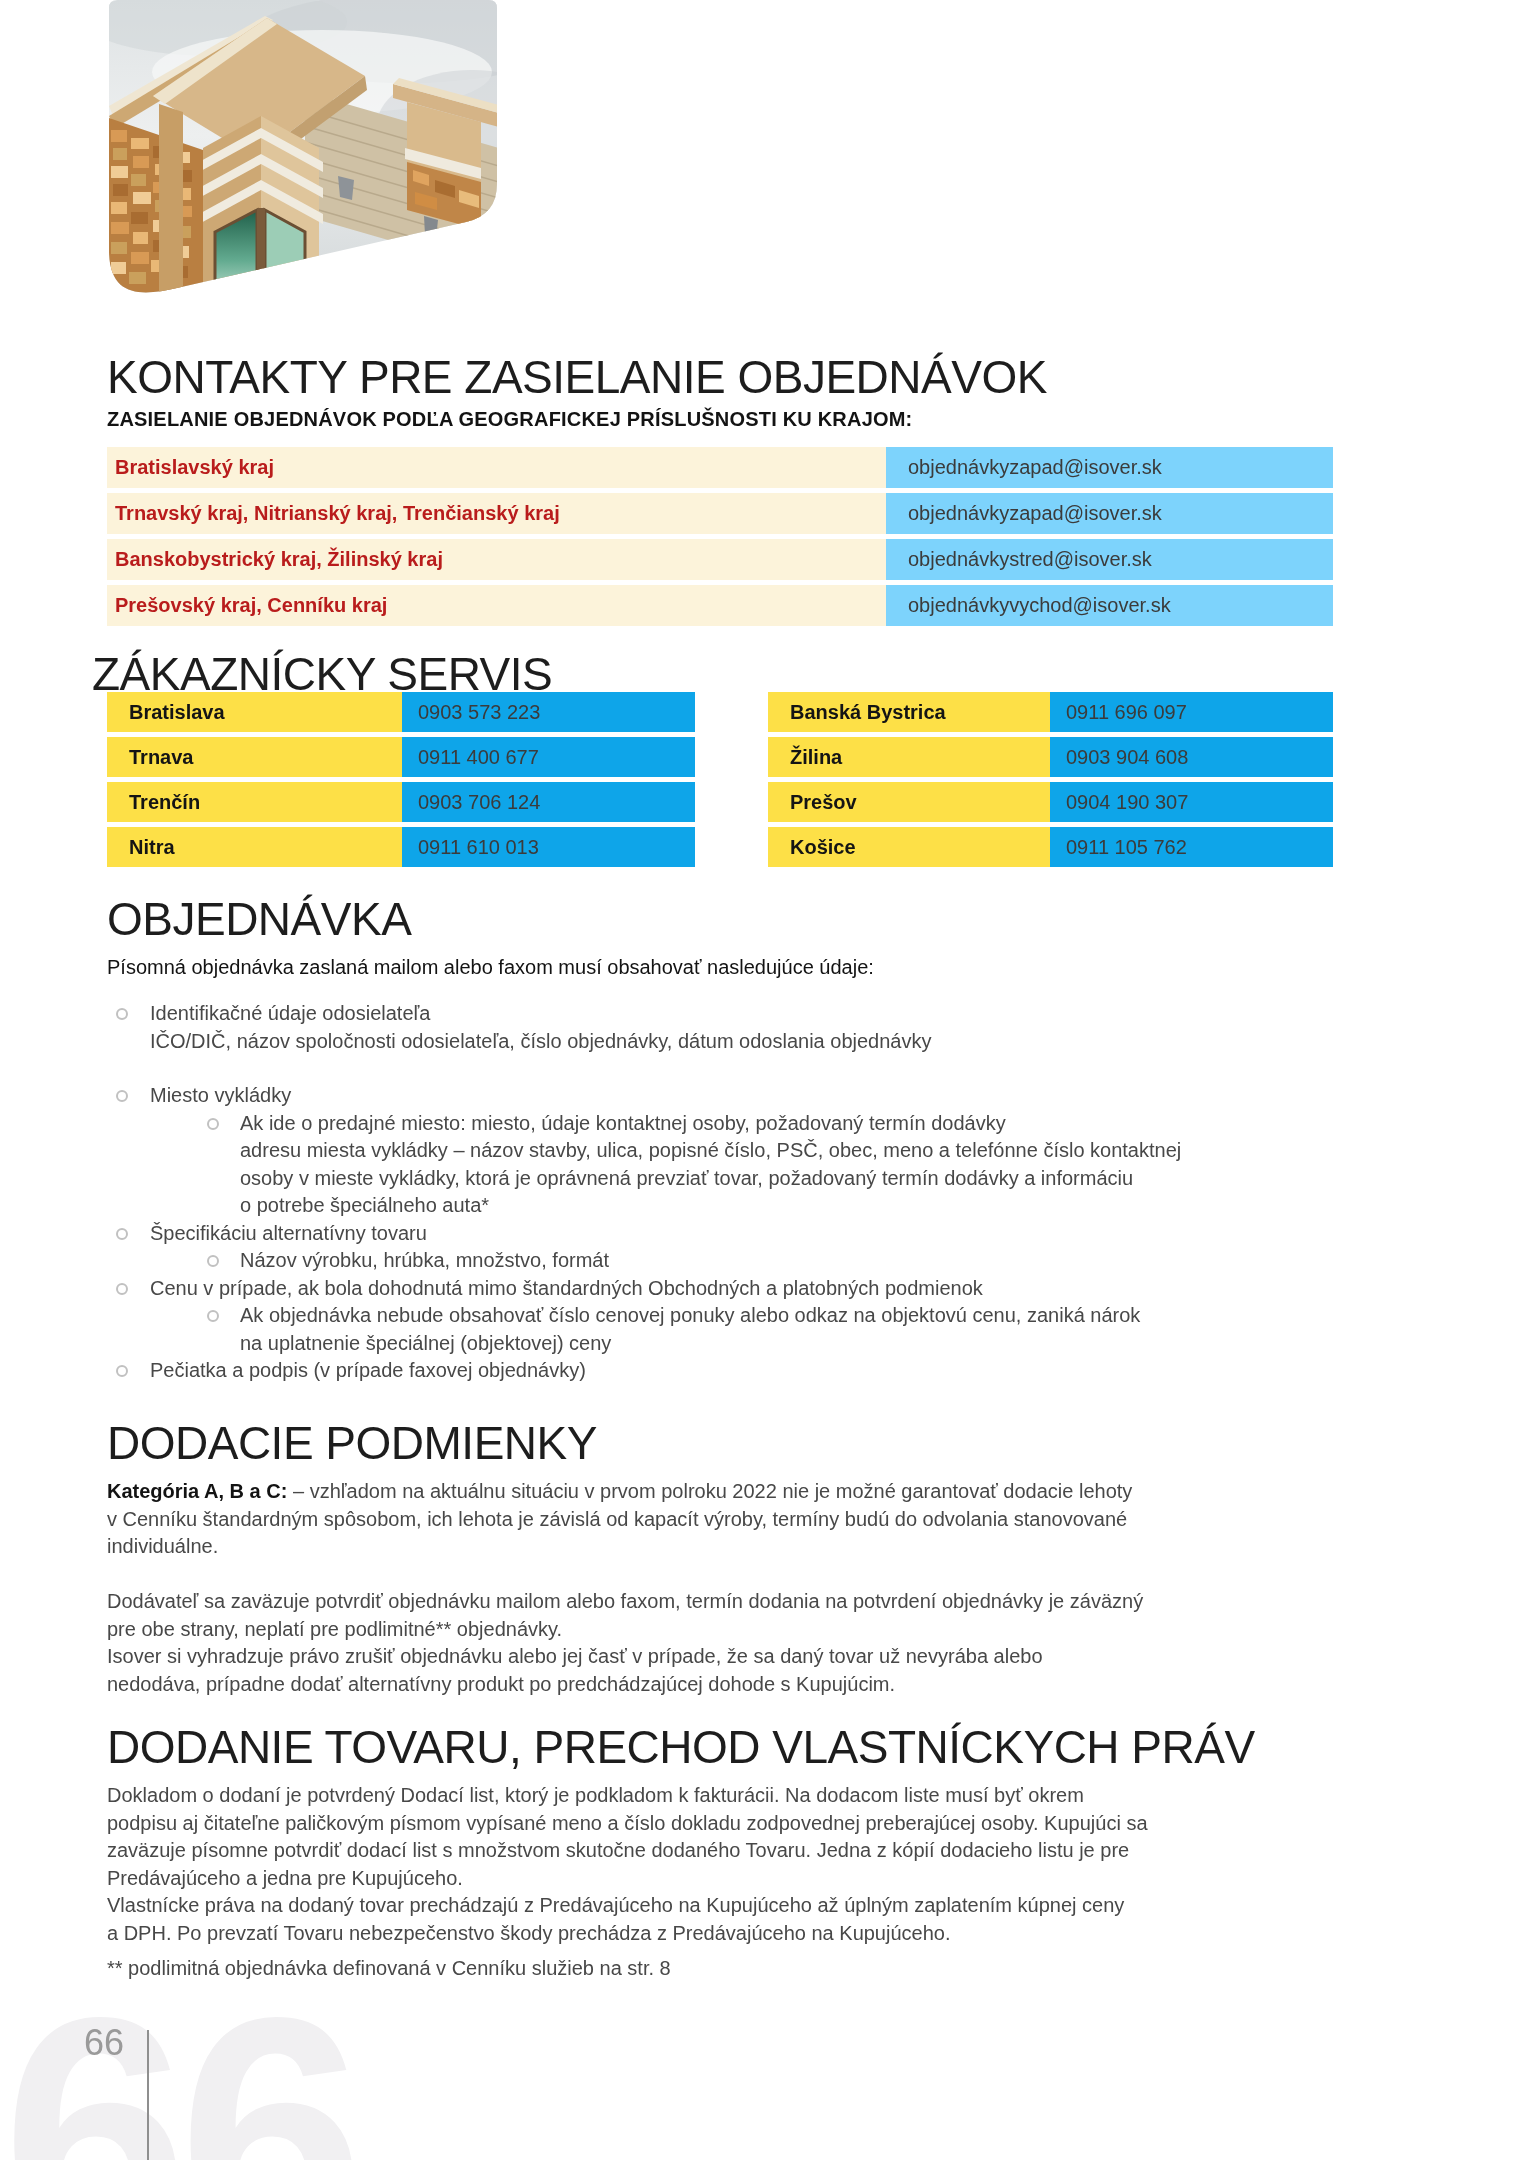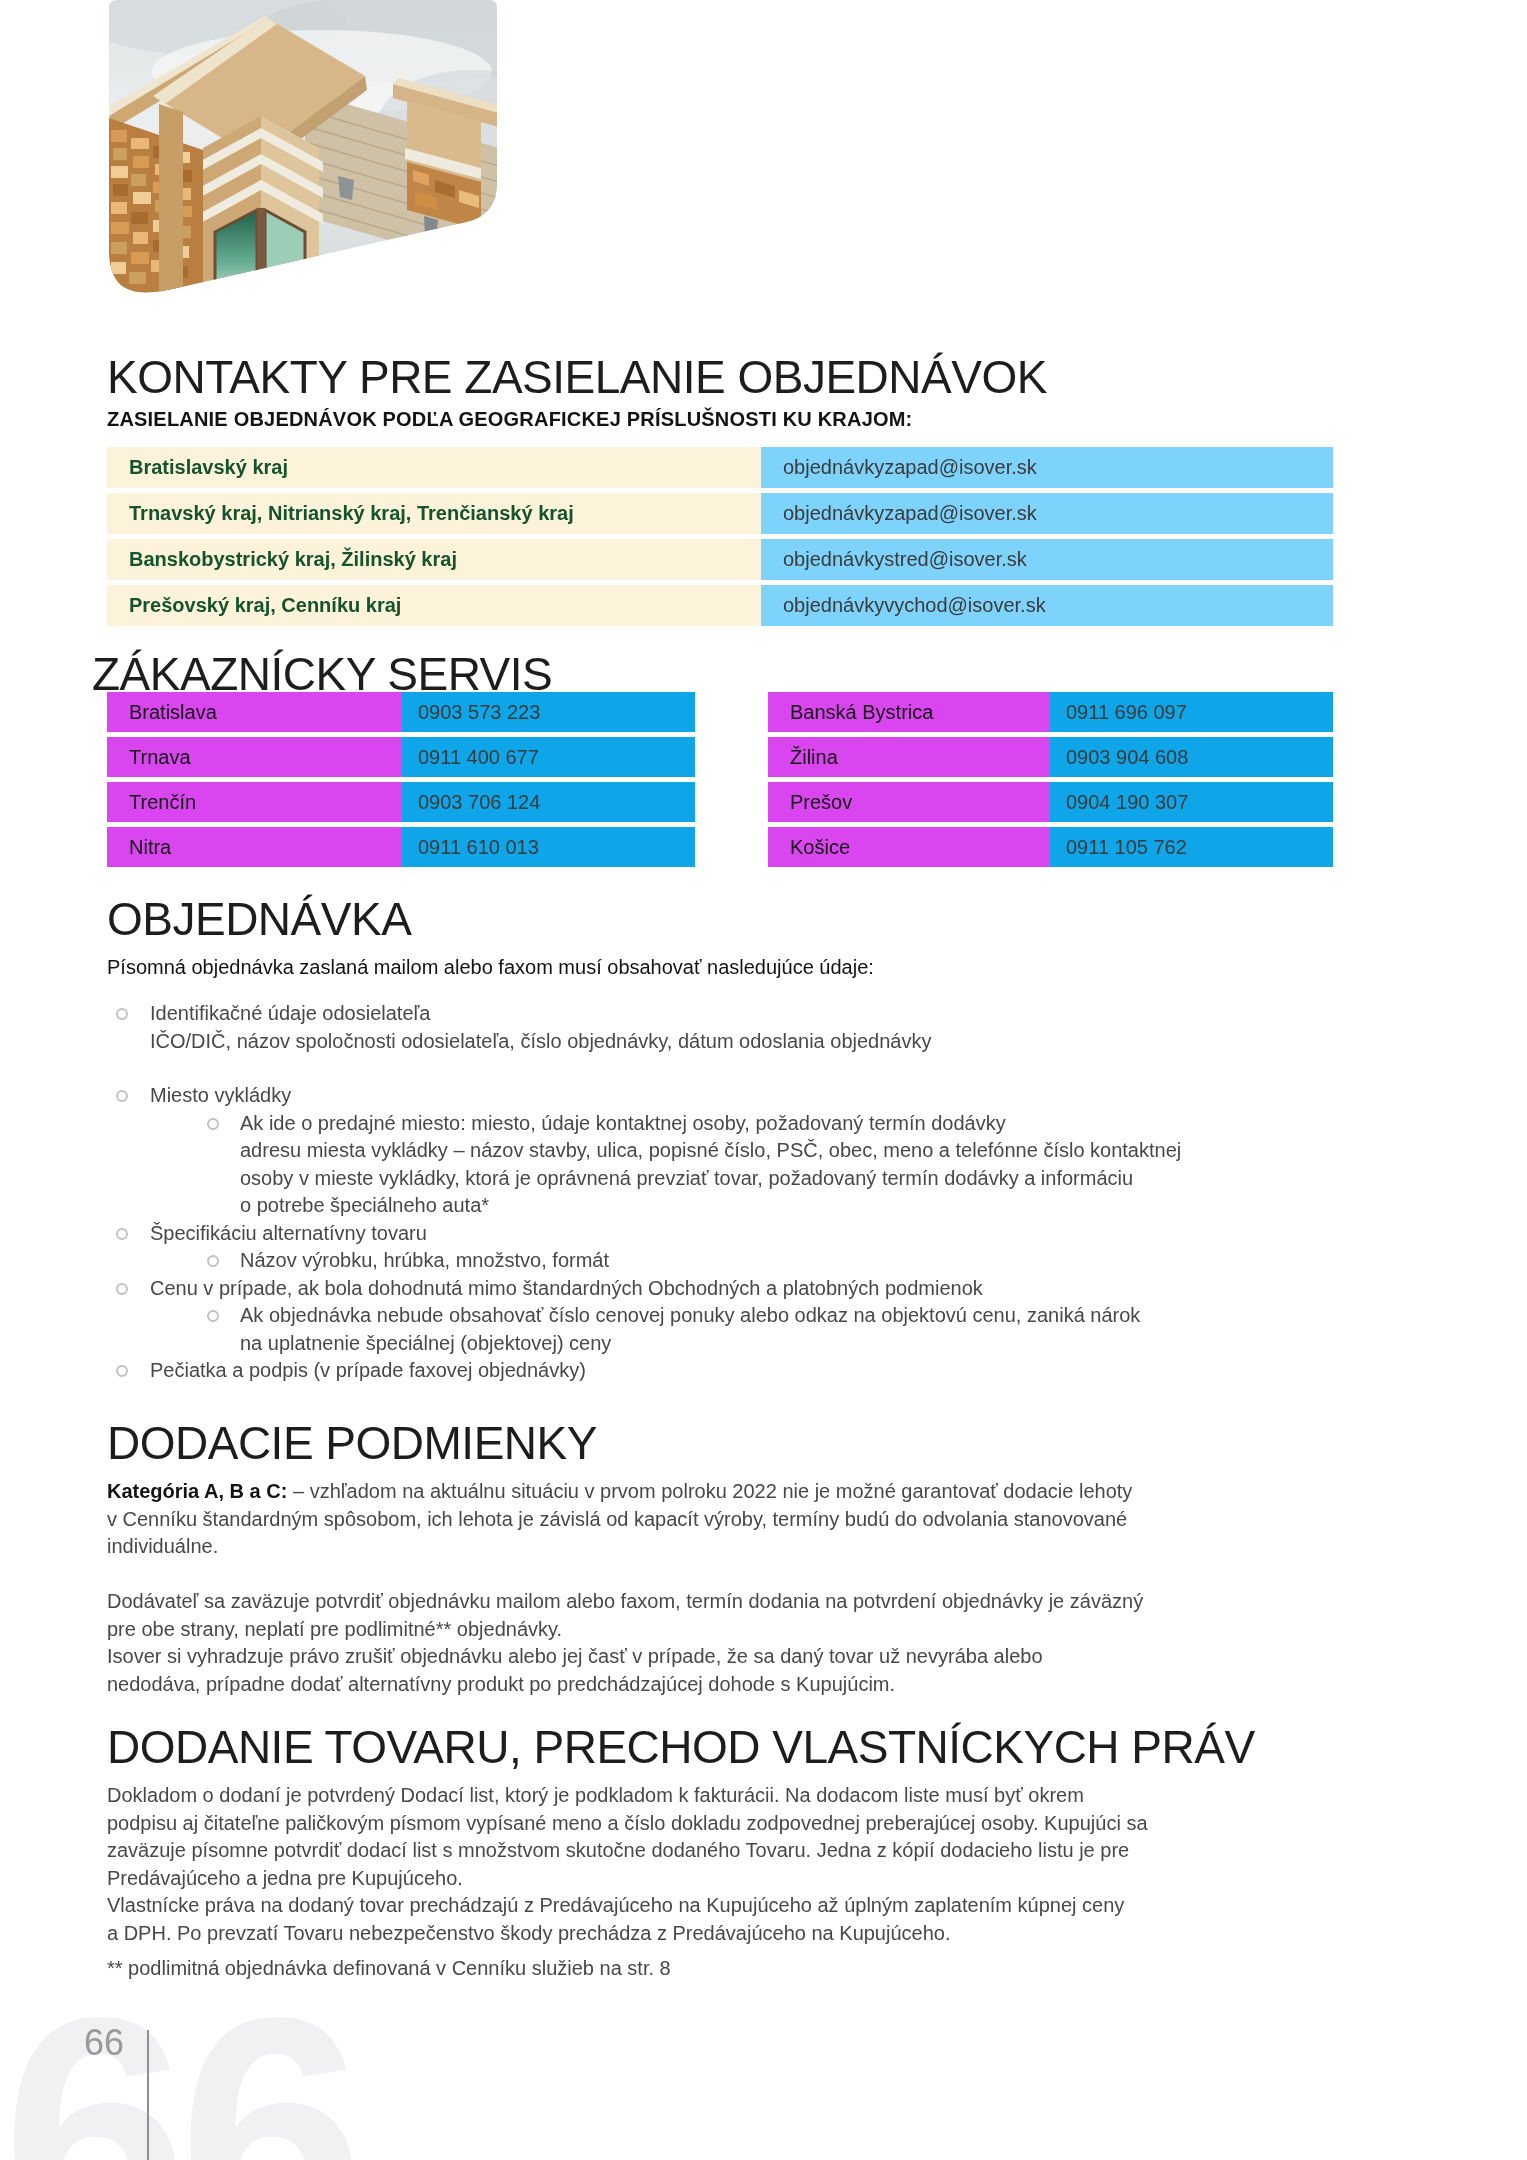--- a/index.html
+++ b/index.html
@@ -26,28 +26,28 @@
     font-size:46px;font-weight:400;color:#1d1d1d;letter-spacing:-0.5px;
   }
   .subtitle{
     position:absolute;z-index:2;white-space:nowrap;
     font-size:20px;font-weight:700;color:#131313;letter-spacing:0.2px;
   }
 
   
   .ctable{position:absolute;left:107px;top:447px;width:1226px;z-index:2}
   .crow{display:flex;height:41px;margin-bottom:5px;font-size:20px;line-height:41px}
-  .cell-region{width:654px;background:#fcf3da;font-weight:700;color:#14532d;padding-left:22px;box-sizing:border-box}
+  .cell-region{width:779px;background:#fcf3da;font-weight:700;color:#b91c1c;padding-left:8px;box-sizing:border-box}
   .cell-email{flex:1;background:#7dd3fc;color:#3b3b3b;padding-left:22px;box-sizing:border-box}
 
   
   .stable{position:absolute;left:107px;top:692px;z-index:2;display:flex}
   .sgroup-right{margin-left:73px}
   .srow{display:flex;height:40px;margin-bottom:5px;font-size:20px;line-height:40px}
-  .cell-city{background:#d946ef;font-weight:400;color:#141414;padding-left:22px;box-sizing:border-box}
+  .cell-city{background:#fde047;font-weight:700;color:#141414;padding-left:22px;box-sizing:border-box}
   .cell-phone{background:#0ea5e9;color:#3b3b3b;padding-left:16px;box-sizing:border-box}
   .sgroup-left .cell-city{width:295px}
   .sgroup-left .cell-phone{width:293px}
   .sgroup-right .cell-city{width:282px}
   .sgroup-right .cell-phone{width:283px}
 
   
   .btxt{font-size:20px;line-height:27.5px;color:#484848}
   .intro{position:absolute;left:107px;top:956px;z-index:2;font-size:20px;font-weight:400;color:#131313}
   .olist{position:absolute;left:107px;top:1000px;width:1330px;z-index:2}

